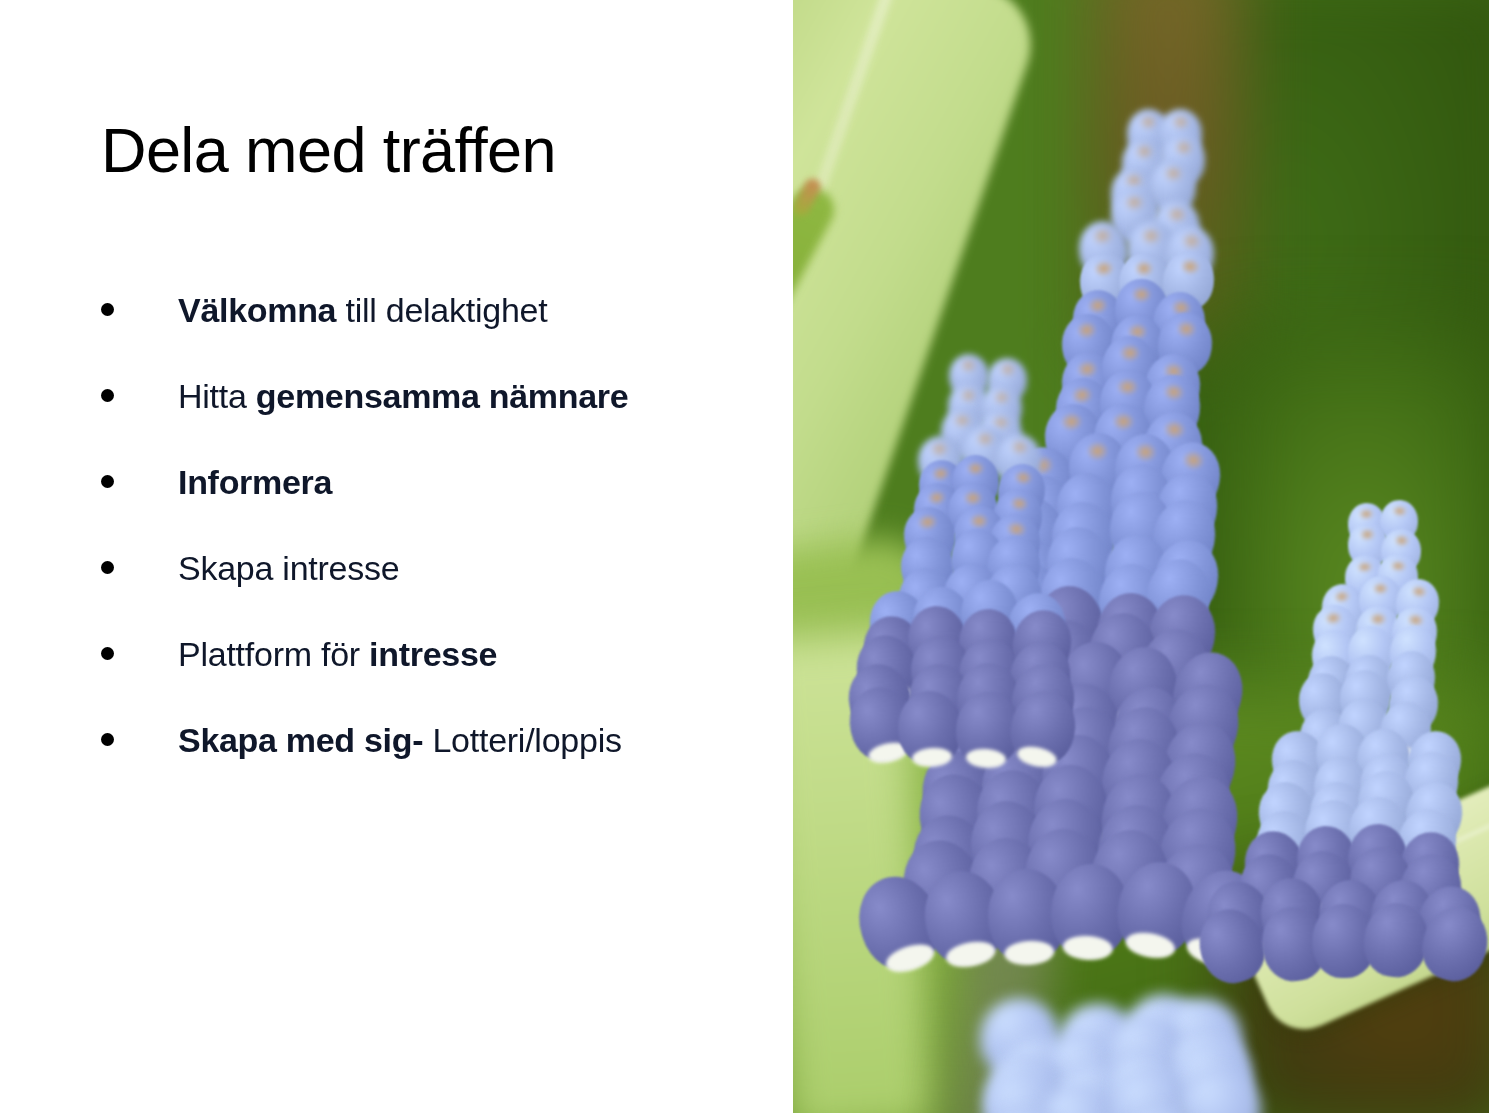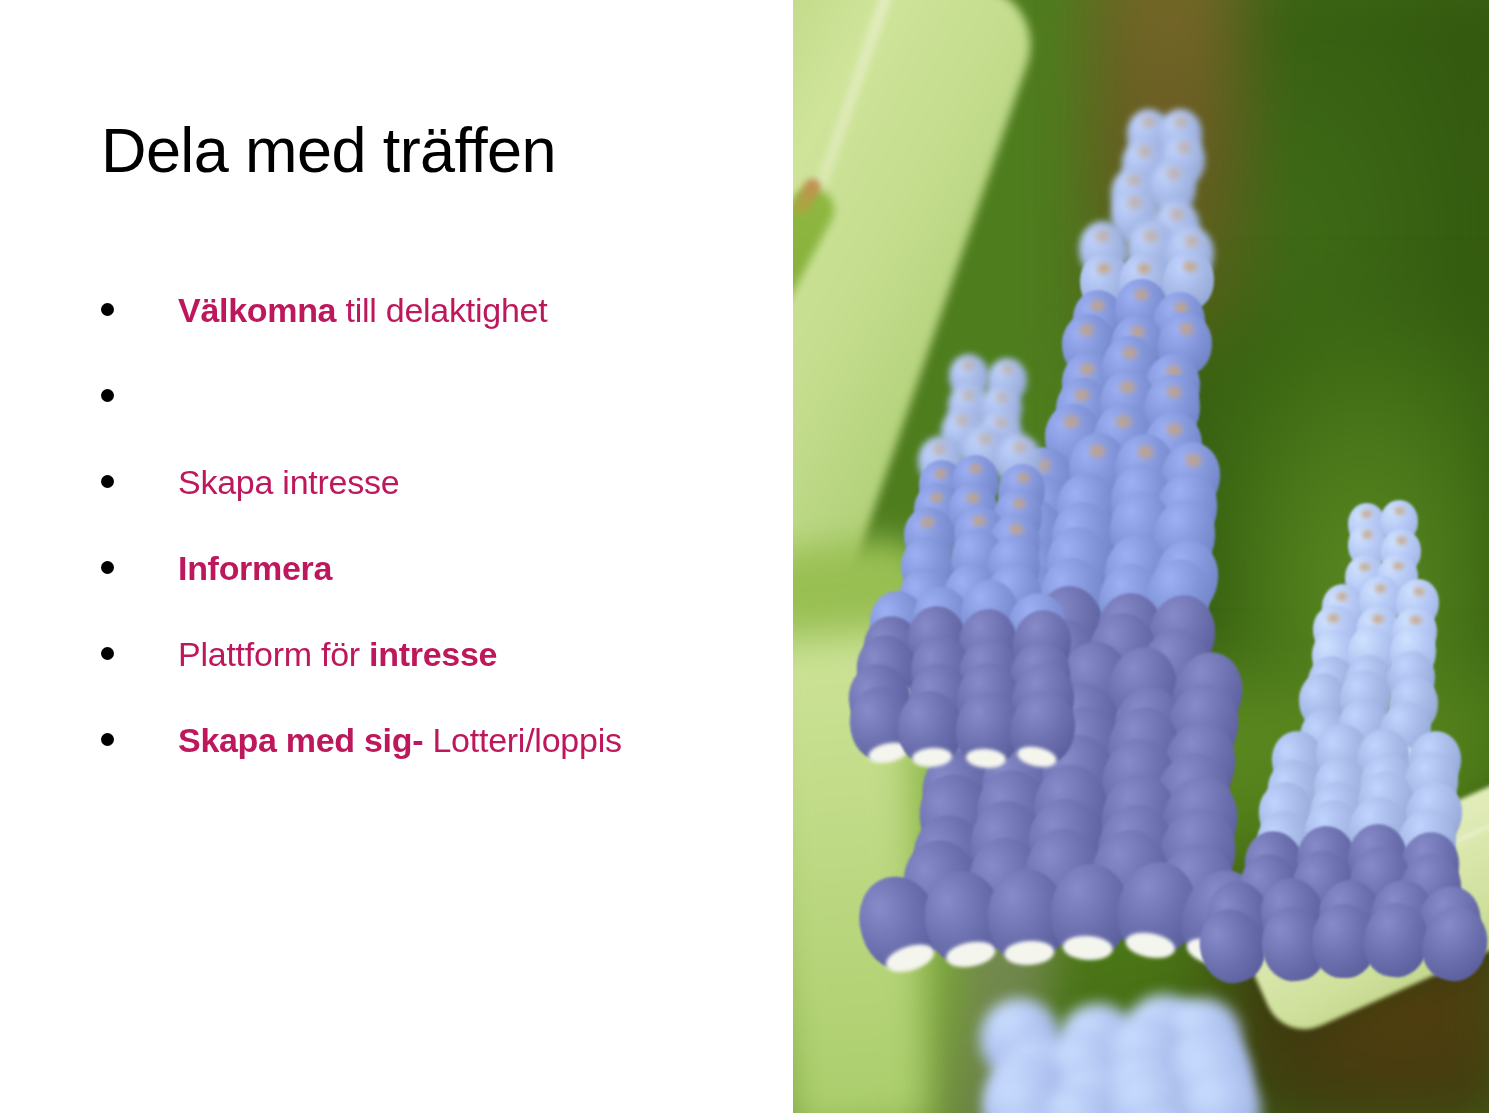--- a/index.html
+++ b/index.html
@@ -31,21 +31,21 @@
     display:flex;align-items:flex-start;
   }
   .bullet-dot{
     position:absolute;left:101px;top:15px;
     width:13px;height:13px;border-radius:50%;
     background:#000000;
   }
   .bullet-text{
     position:absolute;left:178px;top:0;
     font-size:34px;line-height:44px;font-weight:400;
-    color:#be185d;letter-spacing:-0.25px;white-space:nowrap;
+    color:#0f172a;letter-spacing:-0.25px;white-space:nowrap;
   }
   .bullet-text b{font-weight:700;letter-spacing:-0.3px;}
 
   
   .photo{
     position:absolute;left:793px;top:0;
     width:696px;height:1113px;overflow:hidden;
     background:#4e7d1e;
   }
   .ph-layer{position:absolute;}
@@ -177,30 +177,31 @@
     <div class="bullet-list">
 
       <div class="bullet-row">
         <span class="bullet-dot"></span>
         <span class="bullet-text"><b>Välkomna</b><span> till delaktighet</span></span>
       </div>
 
 
       <div class="bullet-row">
         <span class="bullet-dot"></span>
+        <span class="bullet-text"><span>Hitta </span><b>gemensamma nämnare</b></span>
+      </div>
+
+      <div class="bullet-row">
+        <span class="bullet-dot"></span>
+        <span class="bullet-text"><b>Informera</b><span></span></span>
       </div>
 
       <div class="bullet-row">
         <span class="bullet-dot"></span>
         <span class="bullet-text"><span>Skapa intresse</span><span></span></span>
-      </div>
-
-      <div class="bullet-row">
-        <span class="bullet-dot"></span>
-        <span class="bullet-text"><b>Informera</b><span></span></span>
       </div>
 
       <div class="bullet-row">
         <span class="bullet-dot"></span>
         <span class="bullet-text"><span>Plattform för </span><b>intresse</b></span>
       </div>
 
       <div class="bullet-row">
         <span class="bullet-dot"></span>
         <span class="bullet-text"><b>Skapa med sig-</b><span> Lotteri/loppis</span></span>

